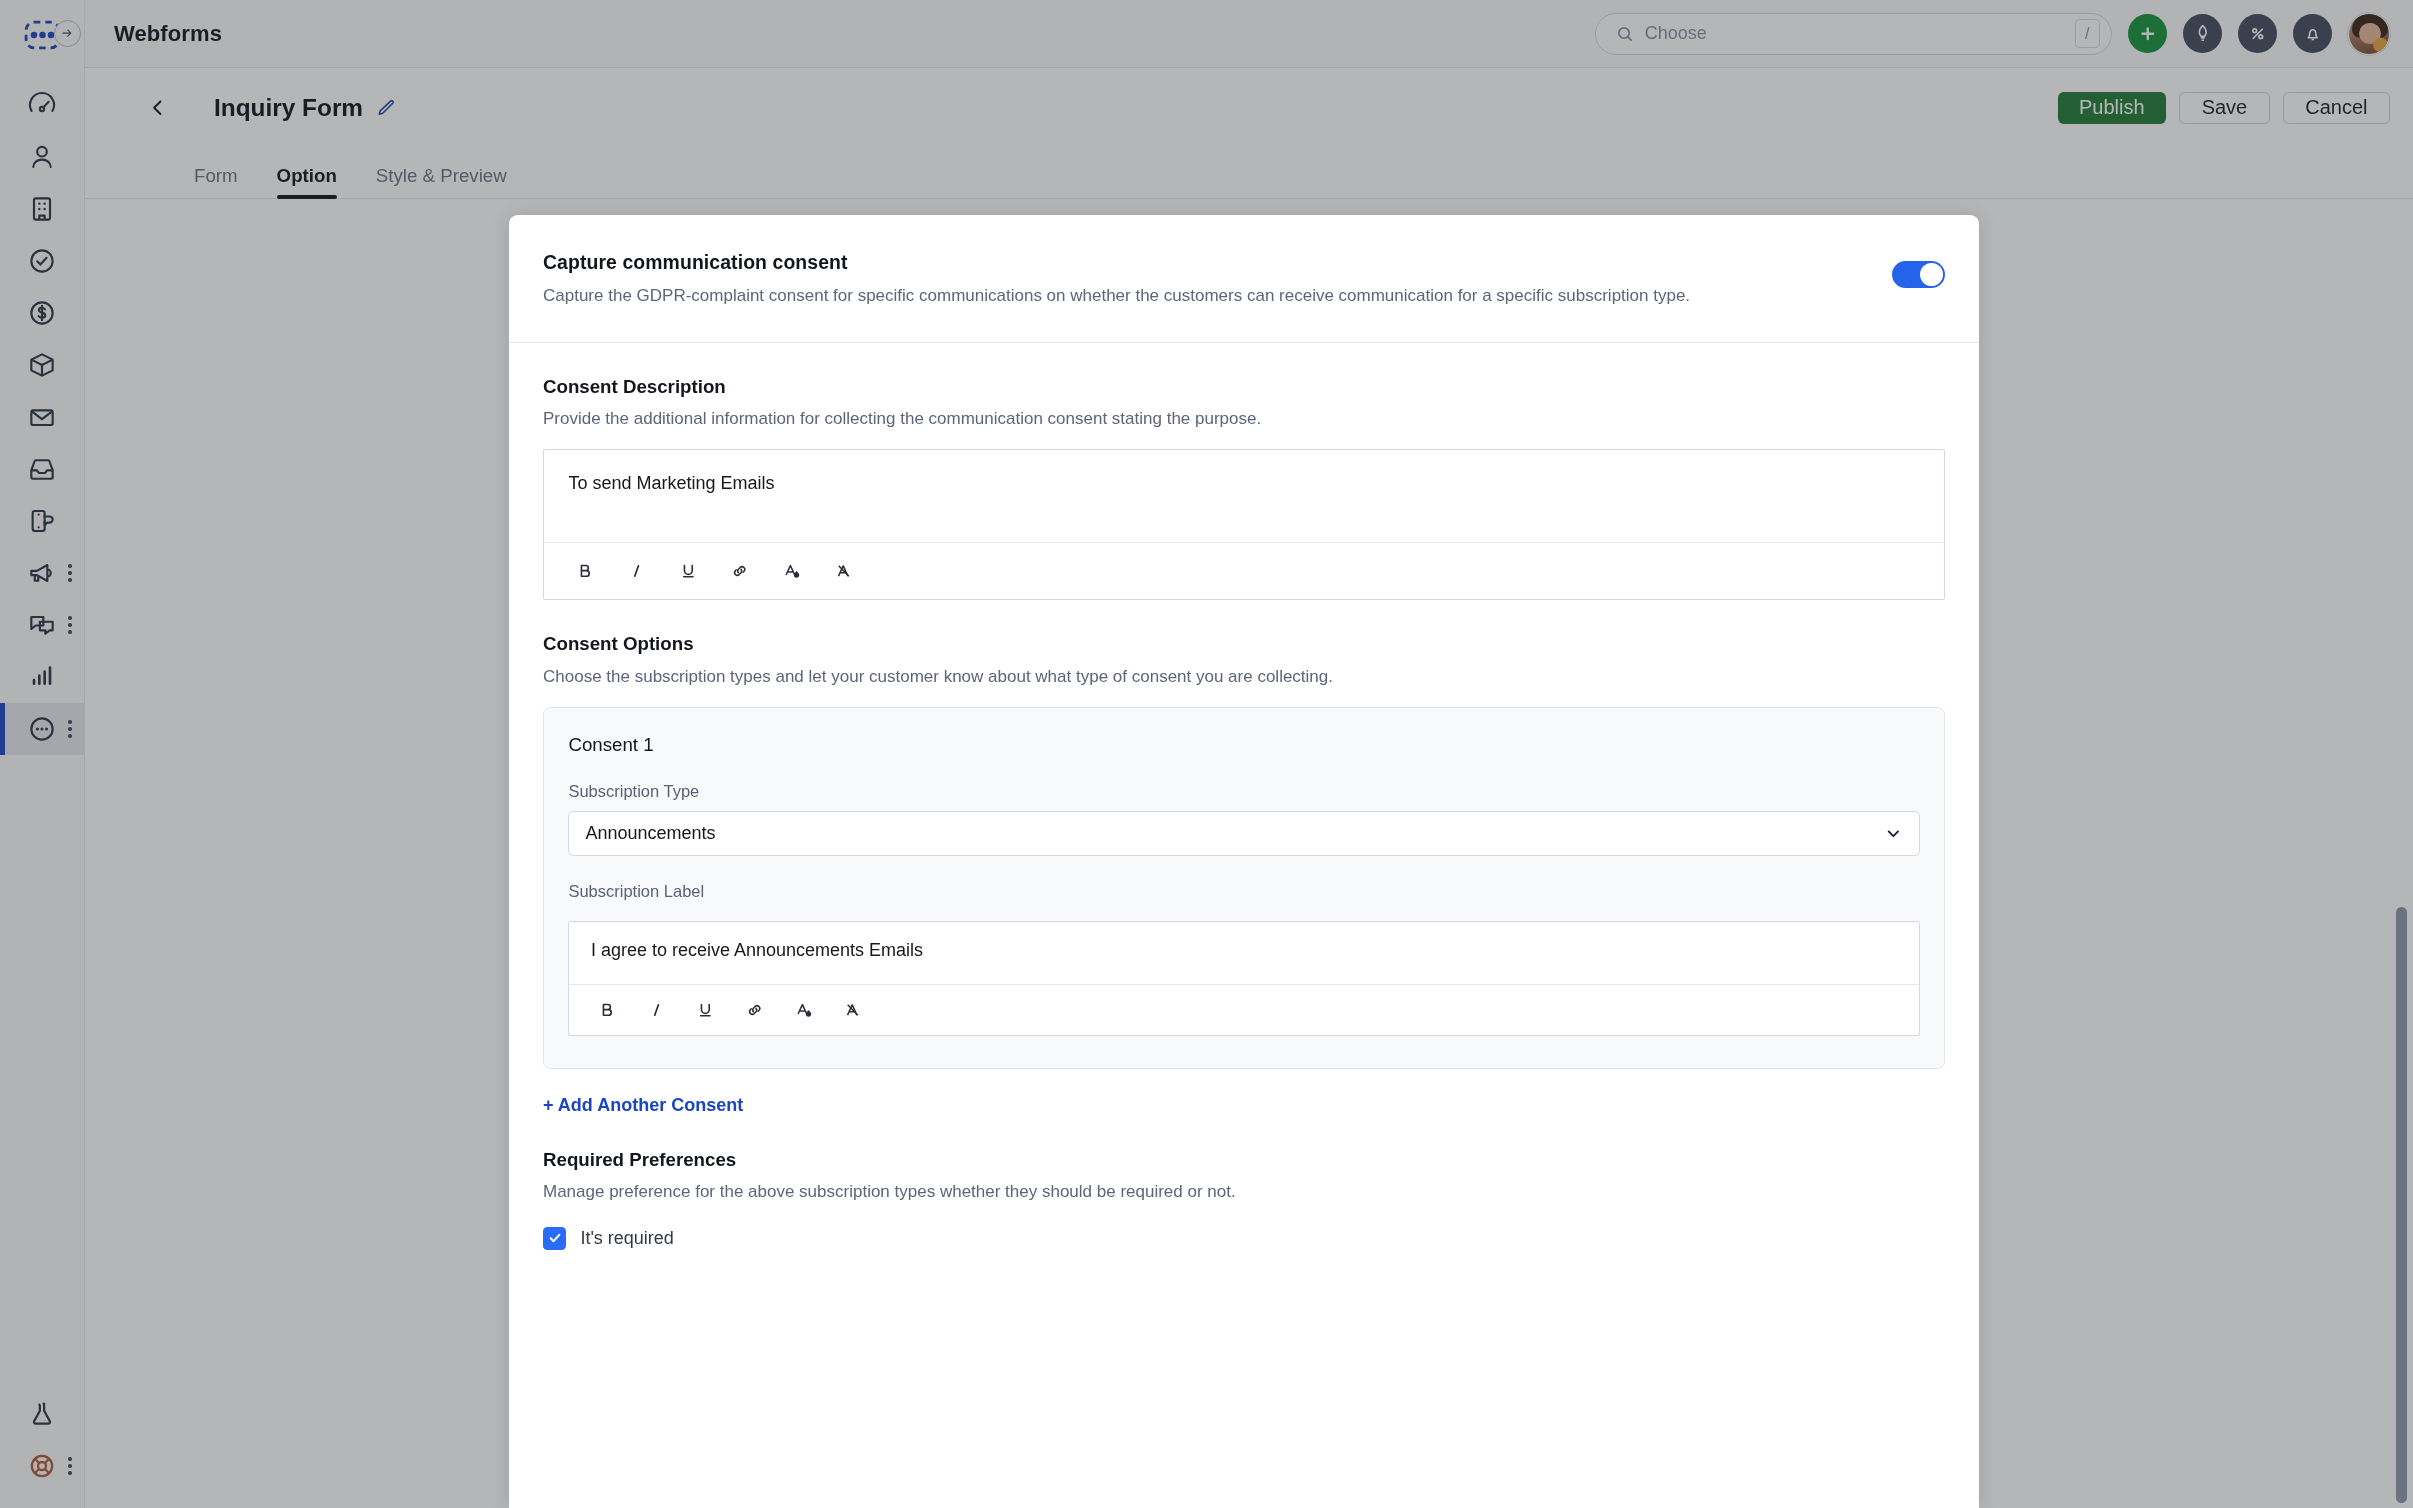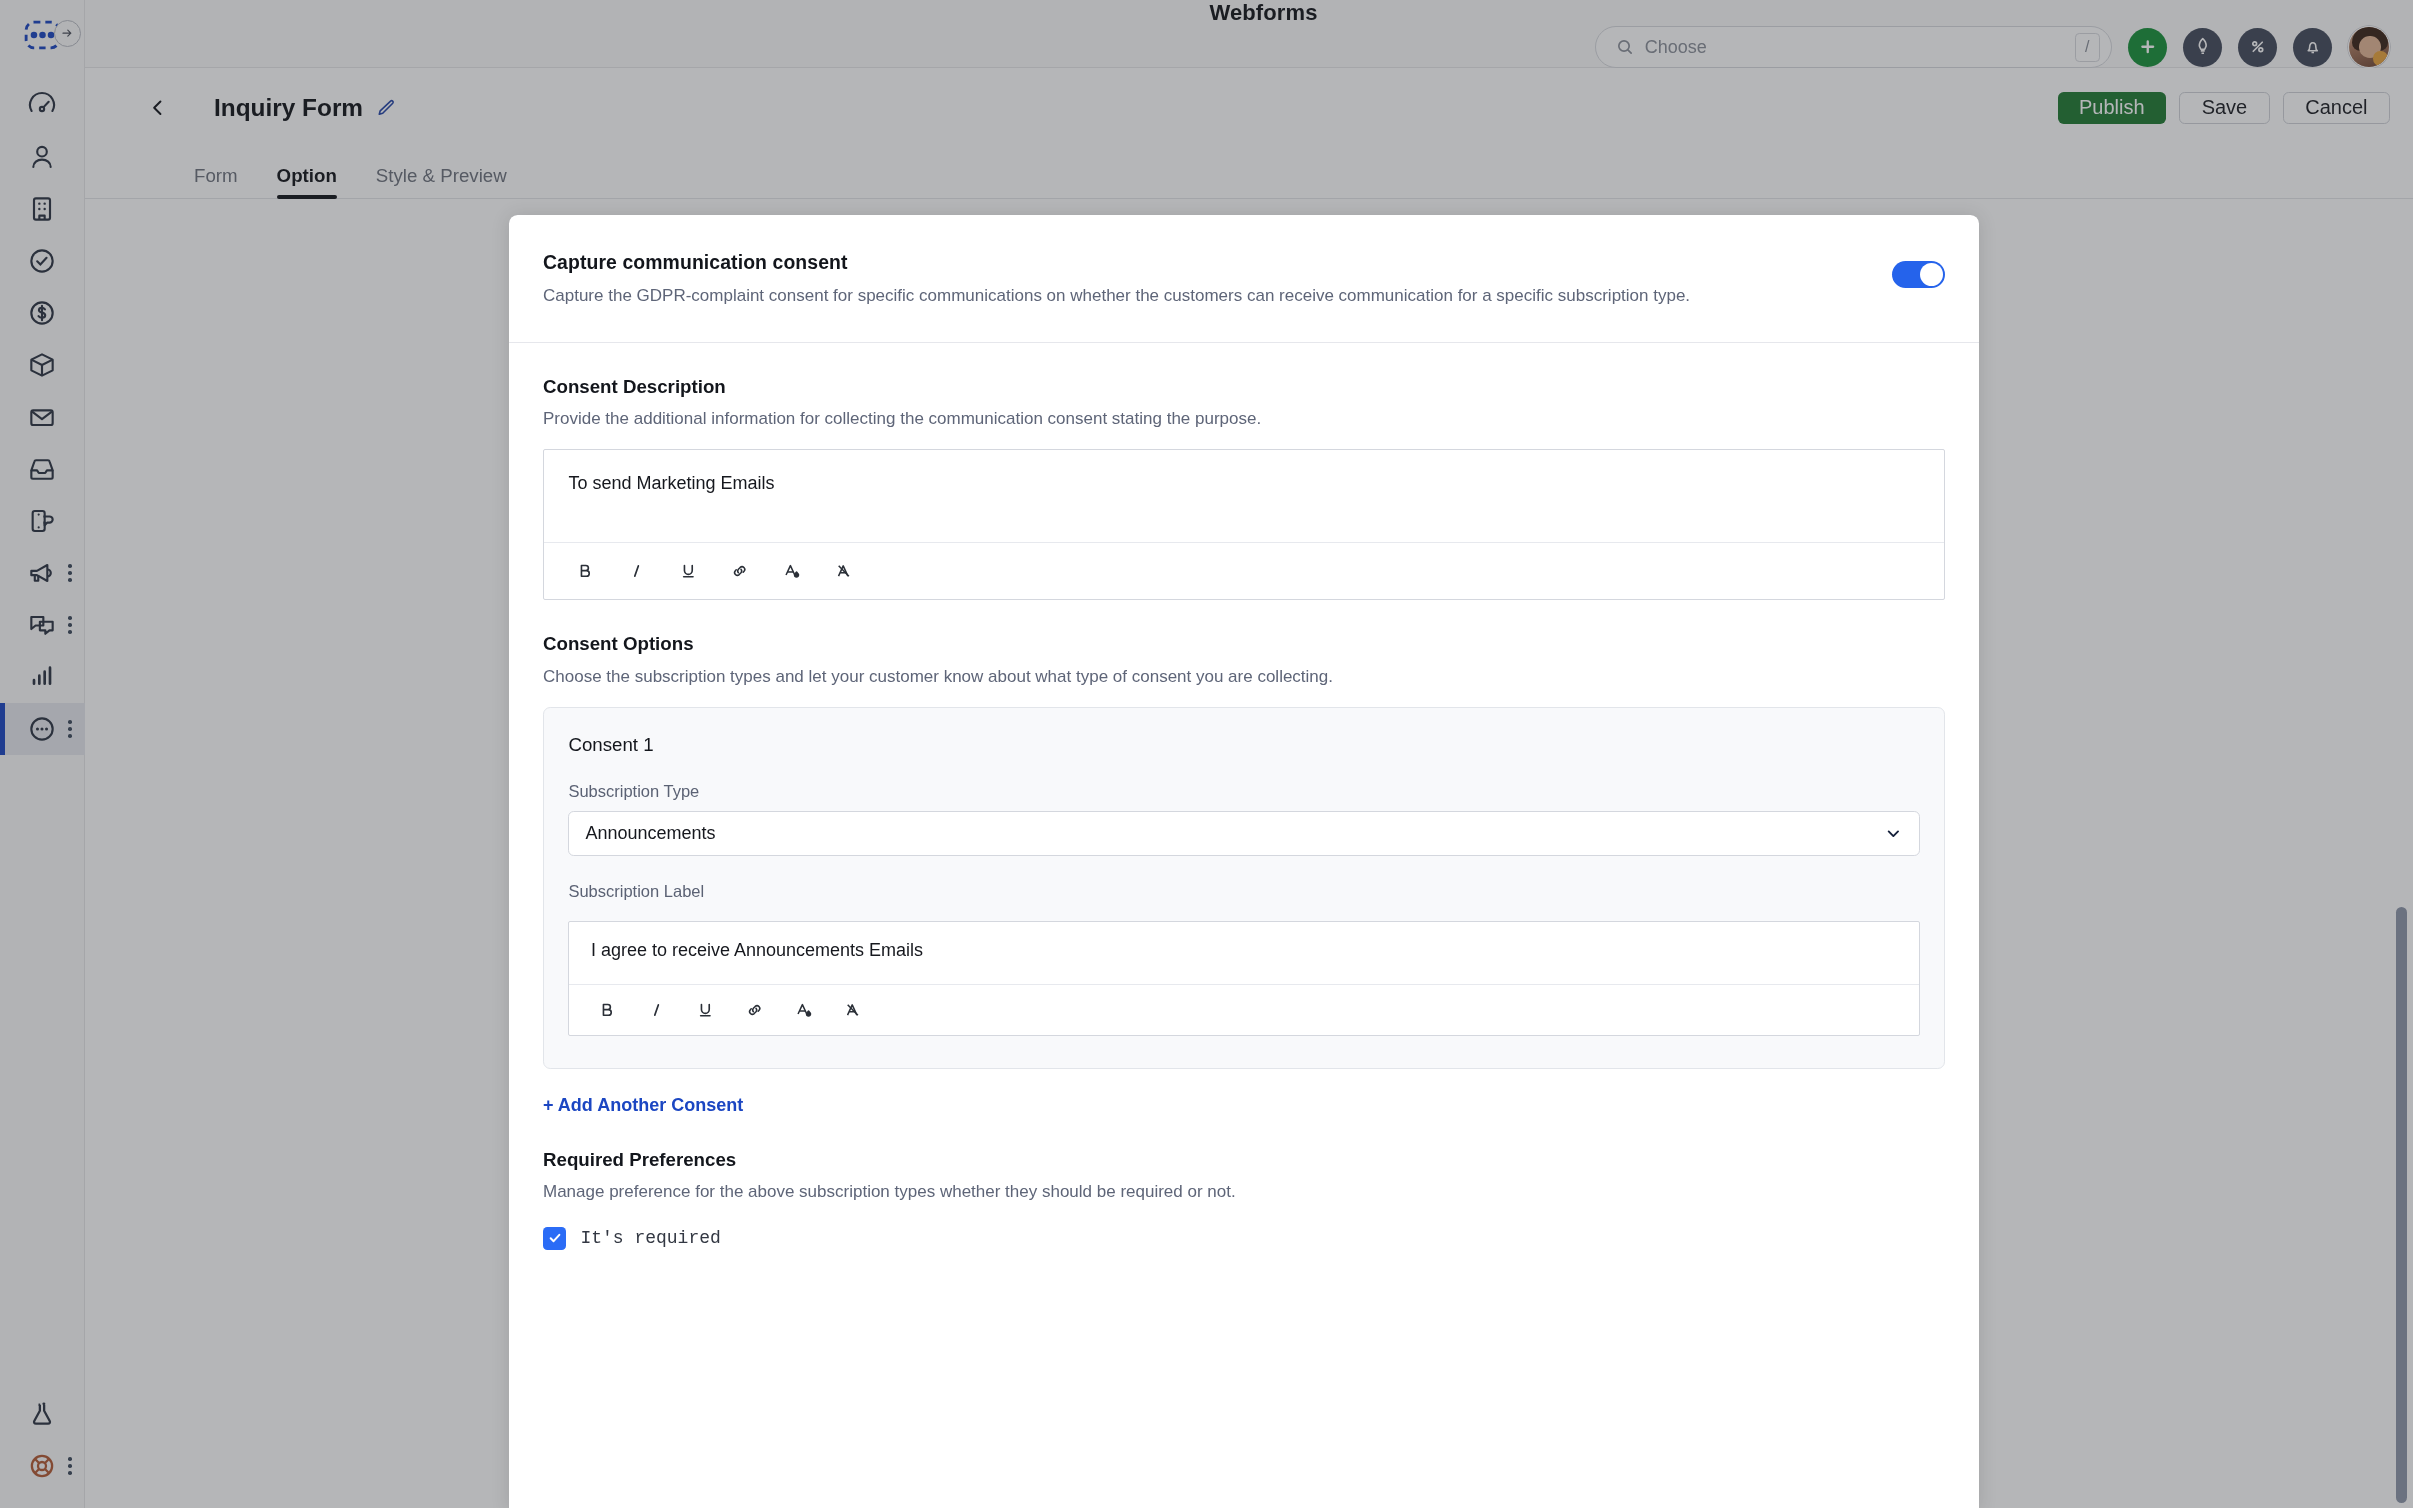--- a/index.html
+++ b/index.html
@@ -37,21 +37,21 @@
   .rail-item.active { background: #e7e9ef; }
   .rail-item.active::before {
     content: ""; position: absolute; left: 0; top: 0; bottom: 0; width: 5px; background: #1b46c2;
   }
   .rail-bottom { margin-top: auto; width: 100%; display: flex; flex-direction: column; align-items: center; padding-bottom: 16px; }
 
   
   .topbar {
     position: absolute; left: 85px; top: 0; right: 0; height: 68px;
     background: #fafafa; border-bottom: 0.7px solid #e6e6e9;
-    display: flex; align-items: center; flex-direction: column;
+    display: flex; align-items: center;
   }
   .arrow-circle {
     width: 27px; height: 27px; border-radius: 50%; border: 1.1px solid #b9bcc4;
     display: flex; align-items: center; justify-content: center;
     position: absolute; left: -31px; top: 20px; background: #fafafa;
   }
   .app-title { font-size: 22px; font-weight: 700; color: #12141a; margin-left: 29px; letter-spacing: 0.1px; }
   .topbar-right { margin-left: auto; display: flex; align-items: center; gap: 16px; padding-right: 23px; }
   .searchbox {
     width: 517px; height: 42px; border: 1.1px solid #d7d9de; border-radius: 21.5px;
@@ -137,21 +137,21 @@
   .cc-title { font-size: 18.7px; font-weight: 400; color: #13161c; }
   .field-label { font-size: 16.5px; color: #59607080; color: #5b6274; margin-top: 26px; margin-bottom: 10px; }
   .select {
     height: 45px; border: 1.1px solid #d4d7de; border-radius: 5.7px; background: #ffffff;
     display: flex; align-items: center; padding: 0 16px; font-size: 18px; color: #16181e;
   }
   .select .chev { margin-left: auto; display: flex; }
 
   .link-add { display: inline-block; margin: 26px 0 0 34px; font-size: 18px; font-weight: 700; color: #1b46c2; }
 
-  .checkrow { display: flex; align-items: center; gap: 14.4px; margin-top: 24.4px; font-family: Liberation Mono, monospace; }
+  .checkrow { display: flex; align-items: center; gap: 14.4px; margin-top: 24.4px; }
   .checkbox { width: 23px; height: 23px; border-radius: 4.3px; background: #2b6cf6; display: flex; align-items: center; justify-content: center; flex: none; }
   .check-label { font-size: 18px; color: #333843; }
 
   
   .scrollbar { position: absolute; right: 5.7px; top: 907px; width: 11.5px; height: 596px; border-radius: 5.7px; background: #6b7280; }
 </style>
 </head>
 <body>
 
 <div id="root">

